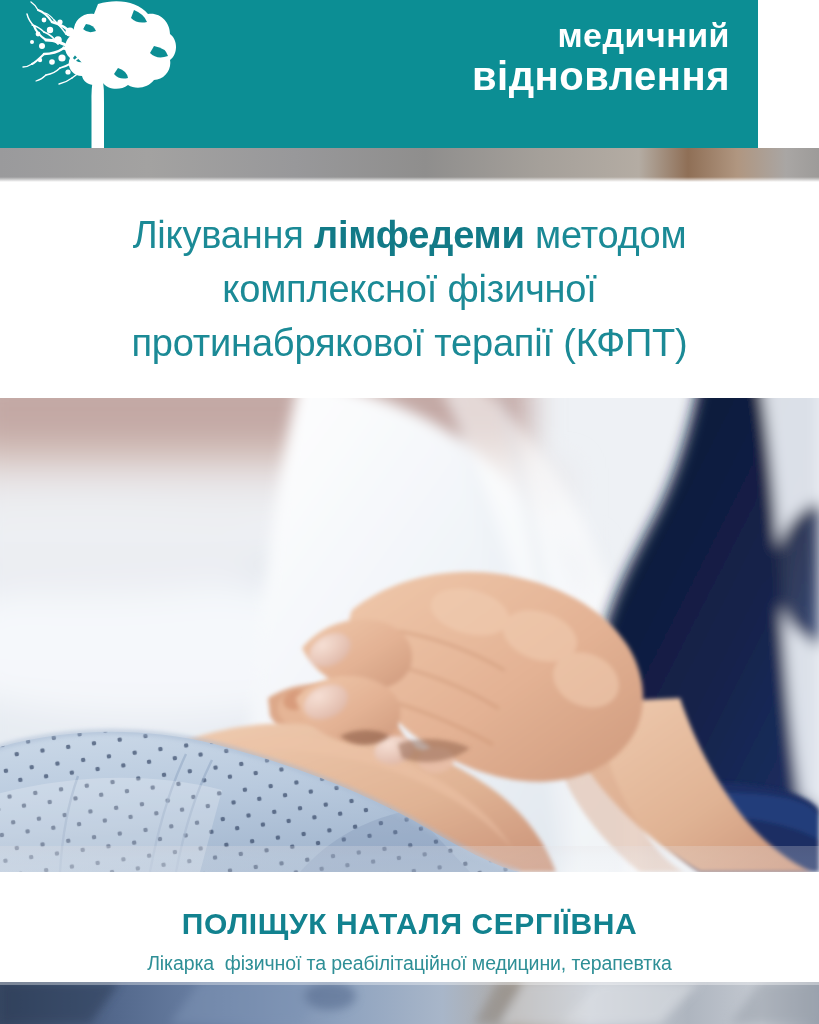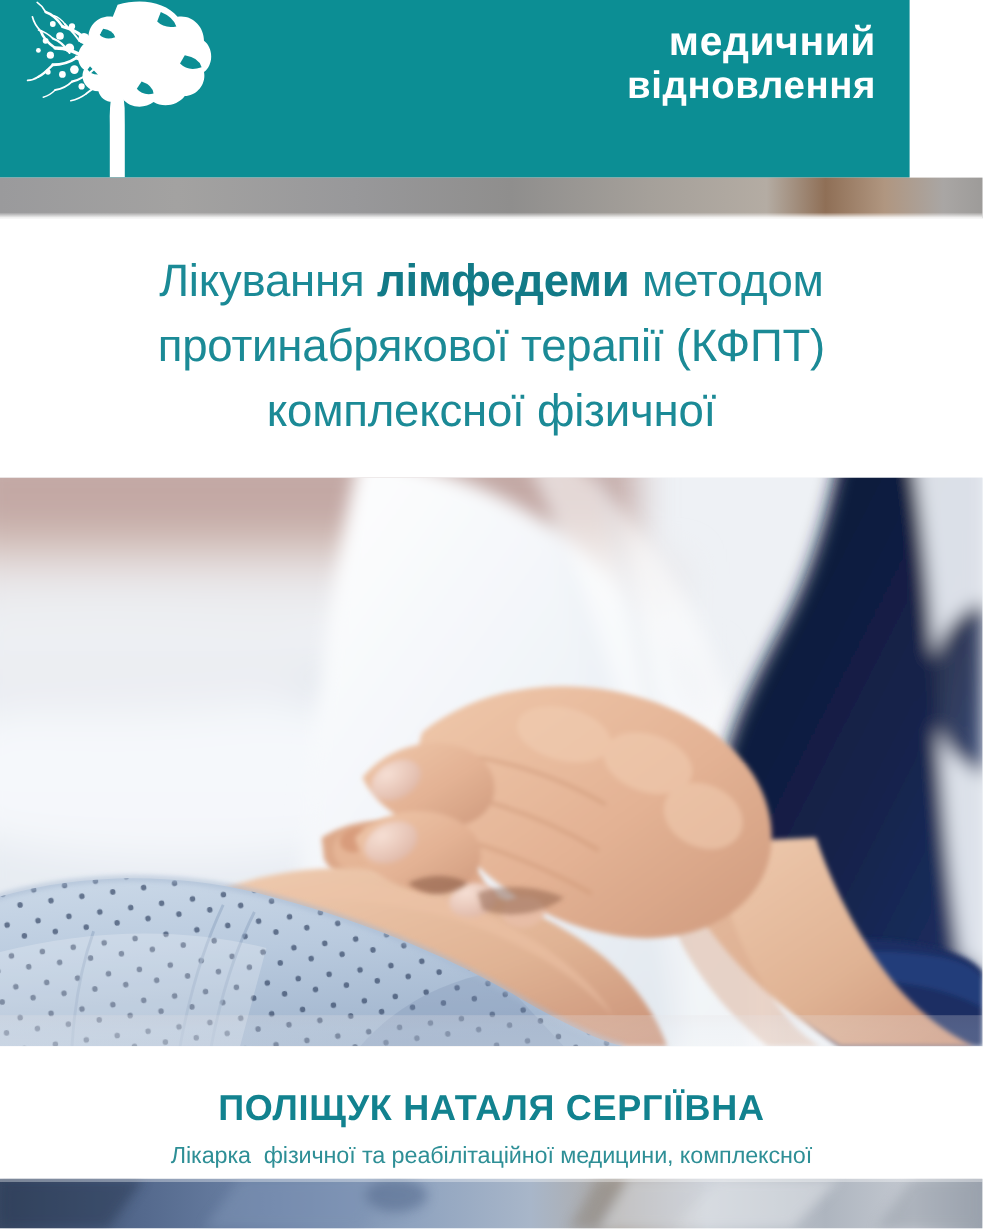--- a/index.html
+++ b/index.html
@@ -22,21 +22,21 @@
   .logo-tree svg { display:block; width:100%; height:100%; }
   .brand {
     position:absolute; right:28px; top:16px;
     text-align:right; color:#ffffff;
     font-weight:bold; letter-spacing:0.5px;
     line-height:1.12;
   }
   .brand div { font-size:34px; white-space:nowrap; }
   .brand .l1 { font-size:34px; }
   .brand .l2 { font-size:34px; }
-  .brand .l3 { font-size:32px; }
+  .brand .l3 { font-size:40px; }
 
   
   .top-strip {
     position:absolute; left:0; top:148px; width:819px; height:34px;
     background:
       linear-gradient(90deg,
         #9a9a9c 0%, #a3a2a1 18%, #98989a 36%,
         #8f8e8d 52%, #a5a09a 66%, #b4aca3 78%,
         #8f6f56 84%, #b09680 90%, #a9a6a4 96%, #9d9b99 100%);
   }
@@ -175,22 +175,22 @@
       <div class="l3">відновлення</div>
     </div>
   </div>
 
   <div class="top-strip"></div>
 
   <div class="title-block">
     <div class="title-line">
       <span>Лікування </span><b>лімфедеми</b><span> методом</span>
     </div>
+    <div class="title-line">комплексної фізичної</div>
     <div class="title-line">протинабрякової терапії (КФПТ)</div>
-    <div class="title-line">комплексної фізичної</div>
   </div>
 
   <div class="photo">
     <svg class="photo-svg" viewBox="0 0 819 474" preserveAspectRatio="xMidYMid slice" xmlns="http://www.w3.org/2000/svg" aria-hidden="true">
       <defs>
         <filter id="blurBig" x="-20%" y="-20%" width="140%" height="140%">
           <feGaussianBlur stdDeviation="16"></feGaussianBlur>
         </filter>
         <filter id="blurMed" x="-20%" y="-20%" width="140%" height="140%">
           <feGaussianBlur stdDeviation="7"></feGaussianBlur>
@@ -395,21 +395,21 @@
       <g filter="url(#blurSm)" opacity="0.6">
         <path fill="none" stroke="#a8bad2" stroke-width="5" d="M-10 352 C60 330 140 328 214 346 C300 368 372 398 430 432 C470 455 500 470 520 474"></path>
       </g>
 
       <rect x="0" y="448" width="819" height="26" fill="url(#bedGrad)" opacity="0.25"></rect>
     </svg>
   </div>
 
   <div class="footer">
     <div class="doc-name">ПОЛІЩУК НАТАЛЯ СЕРГІЇВНА</div>
-    <div class="doc-role">Лікарка  фізичної та реабілітаційної медицини, комплексної</div>
+    <div class="doc-role">Лікарка  фізичної та реабілітаційної медицини, терапевтка</div>
   </div>
 
   <div class="bottom-strip">
     <svg class="bs-svg" viewBox="0 0 819 42" preserveAspectRatio="none" xmlns="http://www.w3.org/2000/svg" aria-hidden="true">
       <defs>
         <filter id="bsBlur" x="-20%" y="-50%" width="140%" height="200%">
           <feGaussianBlur stdDeviation="5"></feGaussianBlur>
         </filter>
         <linearGradient id="bsG" x1="0" y1="0" x2="1" y2="0">
           <stop offset="0%" stop-color="#3a4a66"></stop>

